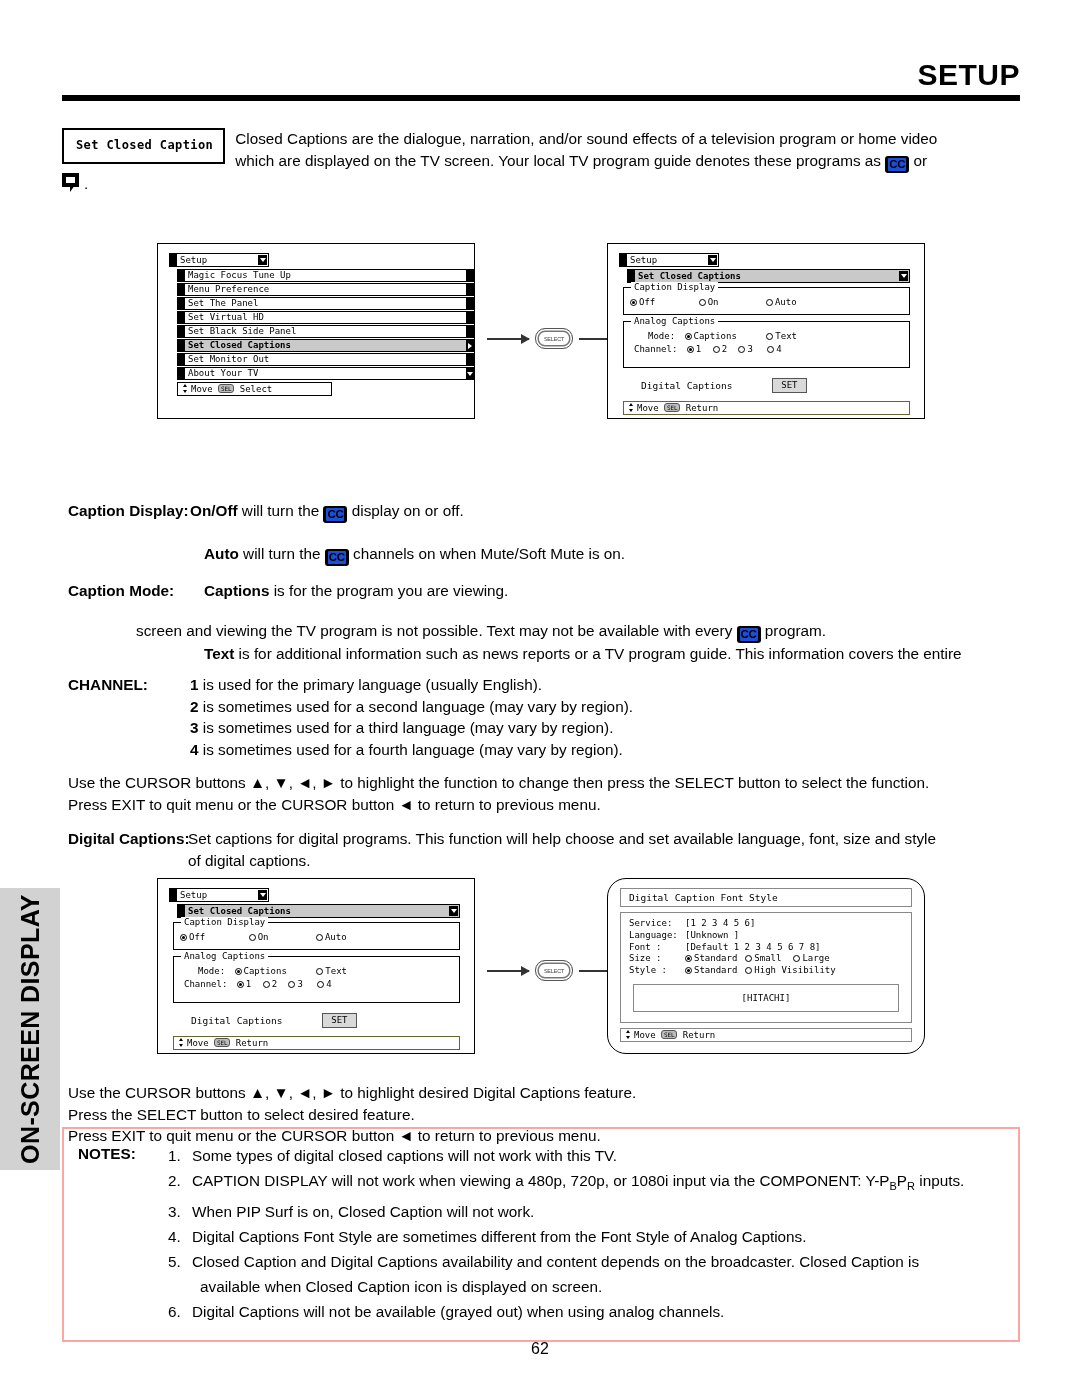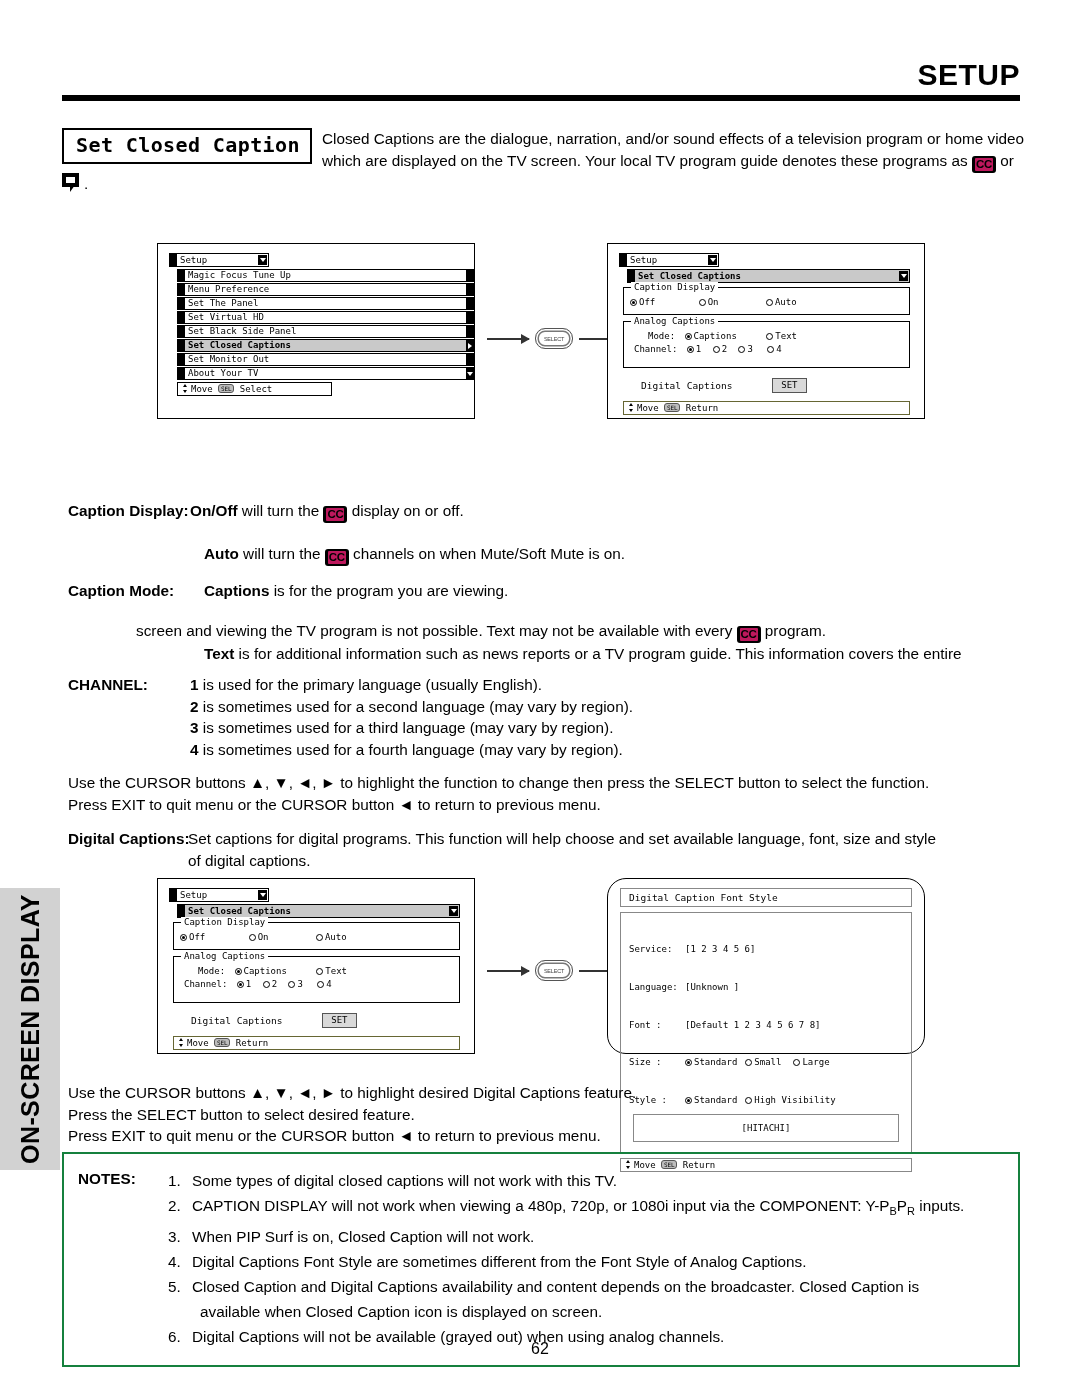--- a/index.html
+++ b/index.html
@@ -41,21 +41,21 @@
     position: absolute;
     left: 62px;
     top: 128px;
     width: 958px;
   }
   .intro-label {
     float: left;
     border: 2px solid #000;
     padding: 7px 10px 8px 12px;
     font-family: "DejaVu Sans Mono", monospace;
-    font-size: 20px;
+    font-size: 12px;
     font-weight: bold;
     letter-spacing: .4px;
     margin-right: 10px;
     line-height: 17px;
   }
   .intro-text {
     font-size: 15.3px;
     line-height: 21.5px;
     text-align: justify;
   }
@@ -68,21 +68,21 @@
     color: #fff;
     font-family: "Liberation Sans", sans-serif;
     font-weight: bold;
     font-size: 11.5px;
     line-height: 13px;
     padding: 2px 3px;
     border-radius: 3px;
     vertical-align: -2px;
     letter-spacing: -0.3px;
   }
-  .cc-badge i { font-style: normal; display:inline-block; background:#be185d; color:#000; padding: 0 1px; border-radius:1px;}
+  .cc-badge i { font-style: normal; display:inline-block; background:#1d4ed8; color:#000; padding: 0 1px; border-radius:1px;}
 
   .balloon {
     display: inline-block;
     width: 22px;
     height: 21px;
     position: relative;
     vertical-align: -5px;
   }
   .balloon::before {
     content: "";
@@ -276,21 +276,21 @@
   }
   .fs-title {
     border:1px solid #888;
     font-size:9.5px;
     line-height:13px;
     padding:2px 0 2px 8px;
     margin-bottom:5px;
   }
   .fs-body { border:1px solid #888; padding:5px 8px 4px 8px; }
   .fs-line { font-size:9px; line-height:11.8px; white-space:nowrap; }
-  .fs-key { display:inline-block; width:56px;margin-top:26px; }
+  .fs-key { display:inline-block; width:56px; }
   .u { }
 
   
   .connector { position:absolute; display:flex; align-items:center; gap:6px; }
   .arrowline { position:relative; width:42px; height:2px; background:#333; }
   .arrowline::after {
     content:""; position:absolute; right:-1px; top:-4px;
     border-top:5px solid transparent; border-bottom:5px solid transparent; border-left:9px solid #333;
   }
   .selectbtn-oval {
@@ -322,23 +322,23 @@
     transform-origin: center center;
     white-space:nowrap;
     font-size:25px;
     font-weight:bold;
     letter-spacing:.4px;
   }
 
   
   .notes-box {
     position:absolute;
-    left:62px; top:1152px;
+    left:62px; top:1127px;
     width: 958px;
-    border: 2px solid #15803d;
+    border: 2px solid #fca5a5;
     box-sizing: border-box;
     padding: 14px 12px 16px 12px;
   }
   .notes-label {
     position:absolute;
     left:14px; top:14px;
     font-weight:bold;
     font-size:15.3px;
     line-height:21.5px;
   }

